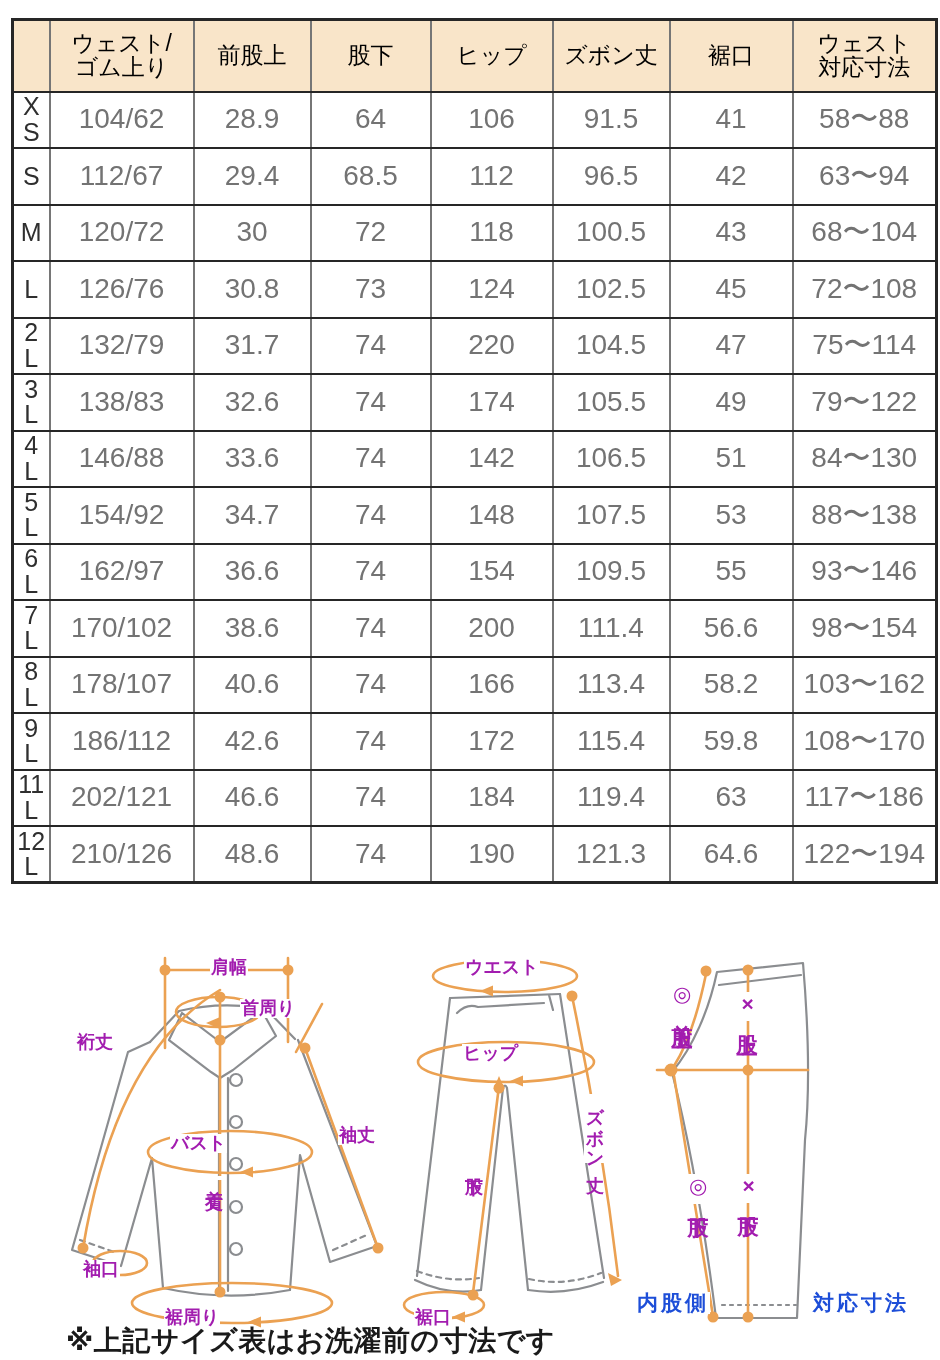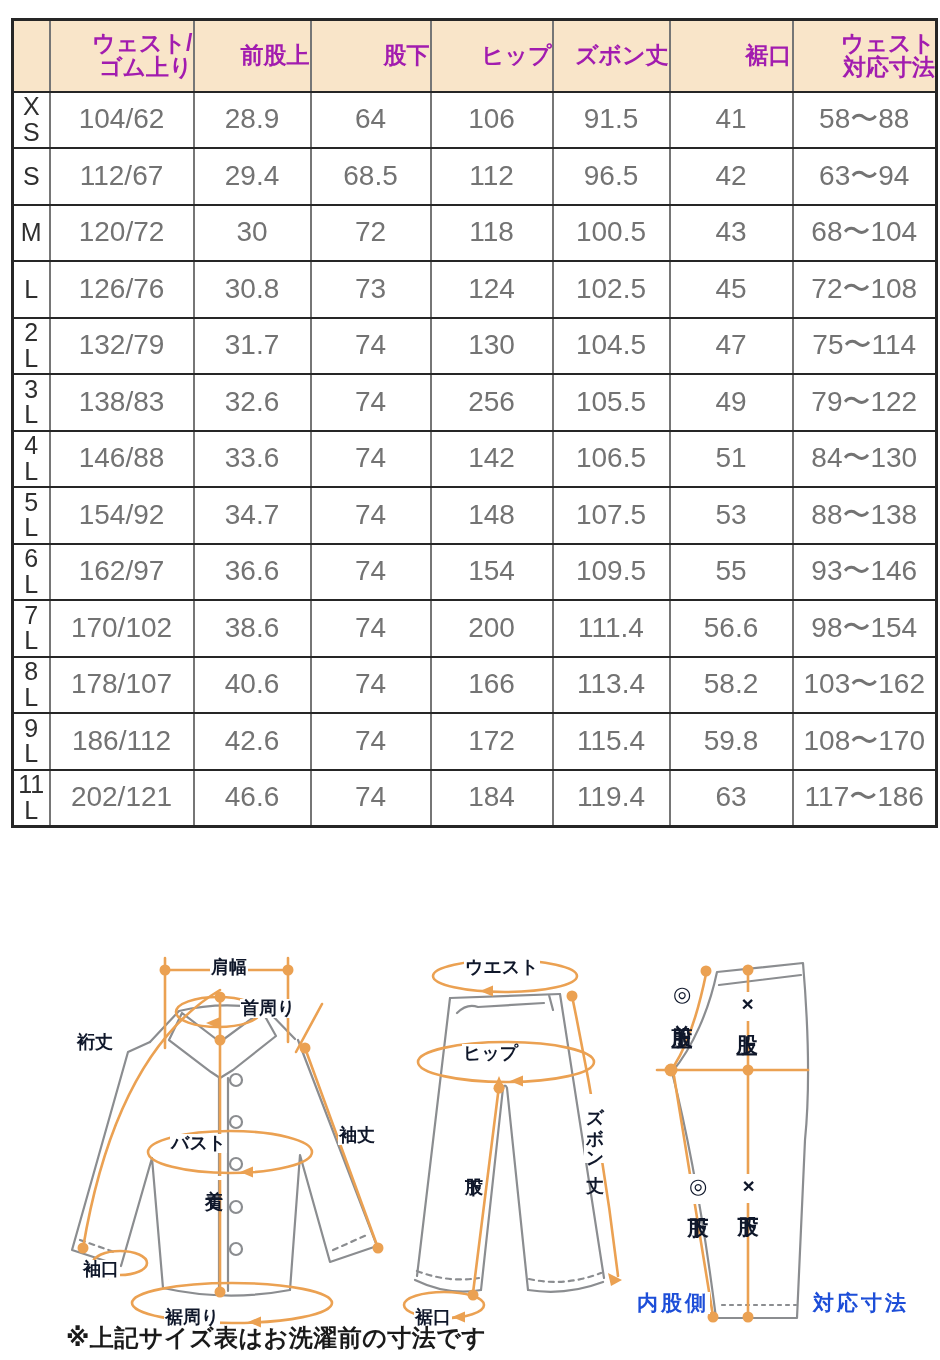--- a/index.html
+++ b/index.html
@@ -14,48 +14,48 @@
     border:3px solid #262626;
   }
   table.size th,table.size td{
     border-top:2.5px solid #262626;border-bottom:2.5px solid #262626;
     border-left:2px solid #767676;border-right:2px solid #767676;
     text-align:center;vertical-align:middle;padding:0;
     white-space:pre-line;line-height:1.02;
   }
   table.size thead tr{height:72px;}
   table.size thead th{
-    background:#f9e5c9;color:#a21caf;font-weight:bold;font-size:23px;text-align:right;
+    background:#f9e5c9;color:#000000;font-weight:normal;font-size:23px;
   }
   table.size tbody tr{height:56.5px;}
   table.size tbody th{
     color:#2f2f2f;font-weight:normal;font-size:25px;background:#ffffff;
   }
   table.size tbody td{
     color:#737373;font-size:28px;background:#ffffff;
   }
   
   svg.diag{position:absolute;left:0;top:0;width:940px;height:1360px;}
   .g{stroke:#8b8d90;stroke-width:2.2;fill:none;stroke-linecap:round;stroke-linejoin:round;}
   .gf{stroke:#8b8d90;stroke-width:2.2;fill:#ffffff;stroke-linejoin:round;}
   .dash{stroke-dasharray:5,5;}
   .dash2{stroke-dasharray:3,5;}
   .o{stroke:#eba152;stroke-width:2.6;fill:none;stroke-linecap:round;}
   .od{fill:#eba152;stroke:none;}
   .dlabel{
-    position:absolute;font-weight:bold;color:#0f172a;font-size:18px;
+    position:absolute;font-weight:bold;color:#a21caf;font-size:18px;
     background:#ffffff;line-height:1.05;white-space:nowrap;padding:0 1px;
   }
   .vlabel{
     writing-mode:vertical-rl;text-orientation:upright;letter-spacing:2px;
   }
   .biglabel{font-size:21px;}
   .graylabel{color:#1d4ed8;font-size:21px;letter-spacing:3px;}
   .note{
-    position:absolute;left:66px;top:1322px;font-size:24px;font-weight:bold;
+    position:absolute;left:66px;top:1322px;font-size:28px;font-weight:bold;
     color:#1a1a1a;letter-spacing:0.5px;
   }
 </style>
 </head>
 <body>
 
 <table class="size">
   <colgroup>
     <col style="width:37px">
       <col style="width:144px">
@@ -121,32 +121,32 @@
         <td>102.5</td>
         <td>45</td>
         <td>72〜108</td>
       </tr>
       <tr>
         <th>2
 L</th>
         <td>132/79</td>
         <td>31.7</td>
         <td>74</td>
-        <td>130</td>
+        <td>220</td>
         <td>104.5</td>
         <td>47</td>
         <td>75〜114</td>
       </tr>
       <tr>
         <th>3
 L</th>
         <td>138/83</td>
         <td>32.6</td>
         <td>74</td>
-        <td>256</td>
+        <td>174</td>
         <td>105.5</td>
         <td>49</td>
         <td>79〜122</td>
       </tr>
       <tr>
         <th>4
 L</th>
         <td>146/88</td>
         <td>33.6</td>
         <td>74</td>
@@ -213,20 +213,31 @@
       <tr>
         <th>11
 L</th>
         <td>202/121</td>
         <td>46.6</td>
         <td>74</td>
         <td>184</td>
         <td>119.4</td>
         <td>63</td>
         <td>117〜186</td>
+      </tr>
+      <tr>
+        <th>12
+L</th>
+        <td>210/126</td>
+        <td>48.6</td>
+        <td>74</td>
+        <td>190</td>
+        <td>121.3</td>
+        <td>64.6</td>
+        <td>122〜194</td>
       </tr>
     </tbody>
 </table>
 
 <svg class="diag" viewBox="0 0 940 1360">
 
   <g>
     <path class="g" d="M150,1042 L128,1052 L72,1250 L121,1266 L152,1158 L163,1288"></path>
     <path class="g" d="M163,1288 Q226,1302 290,1290"></path>
     <path class="g" d="M290,1290 L300,1155 L330,1262 L377,1246 L298,1040"></path>

